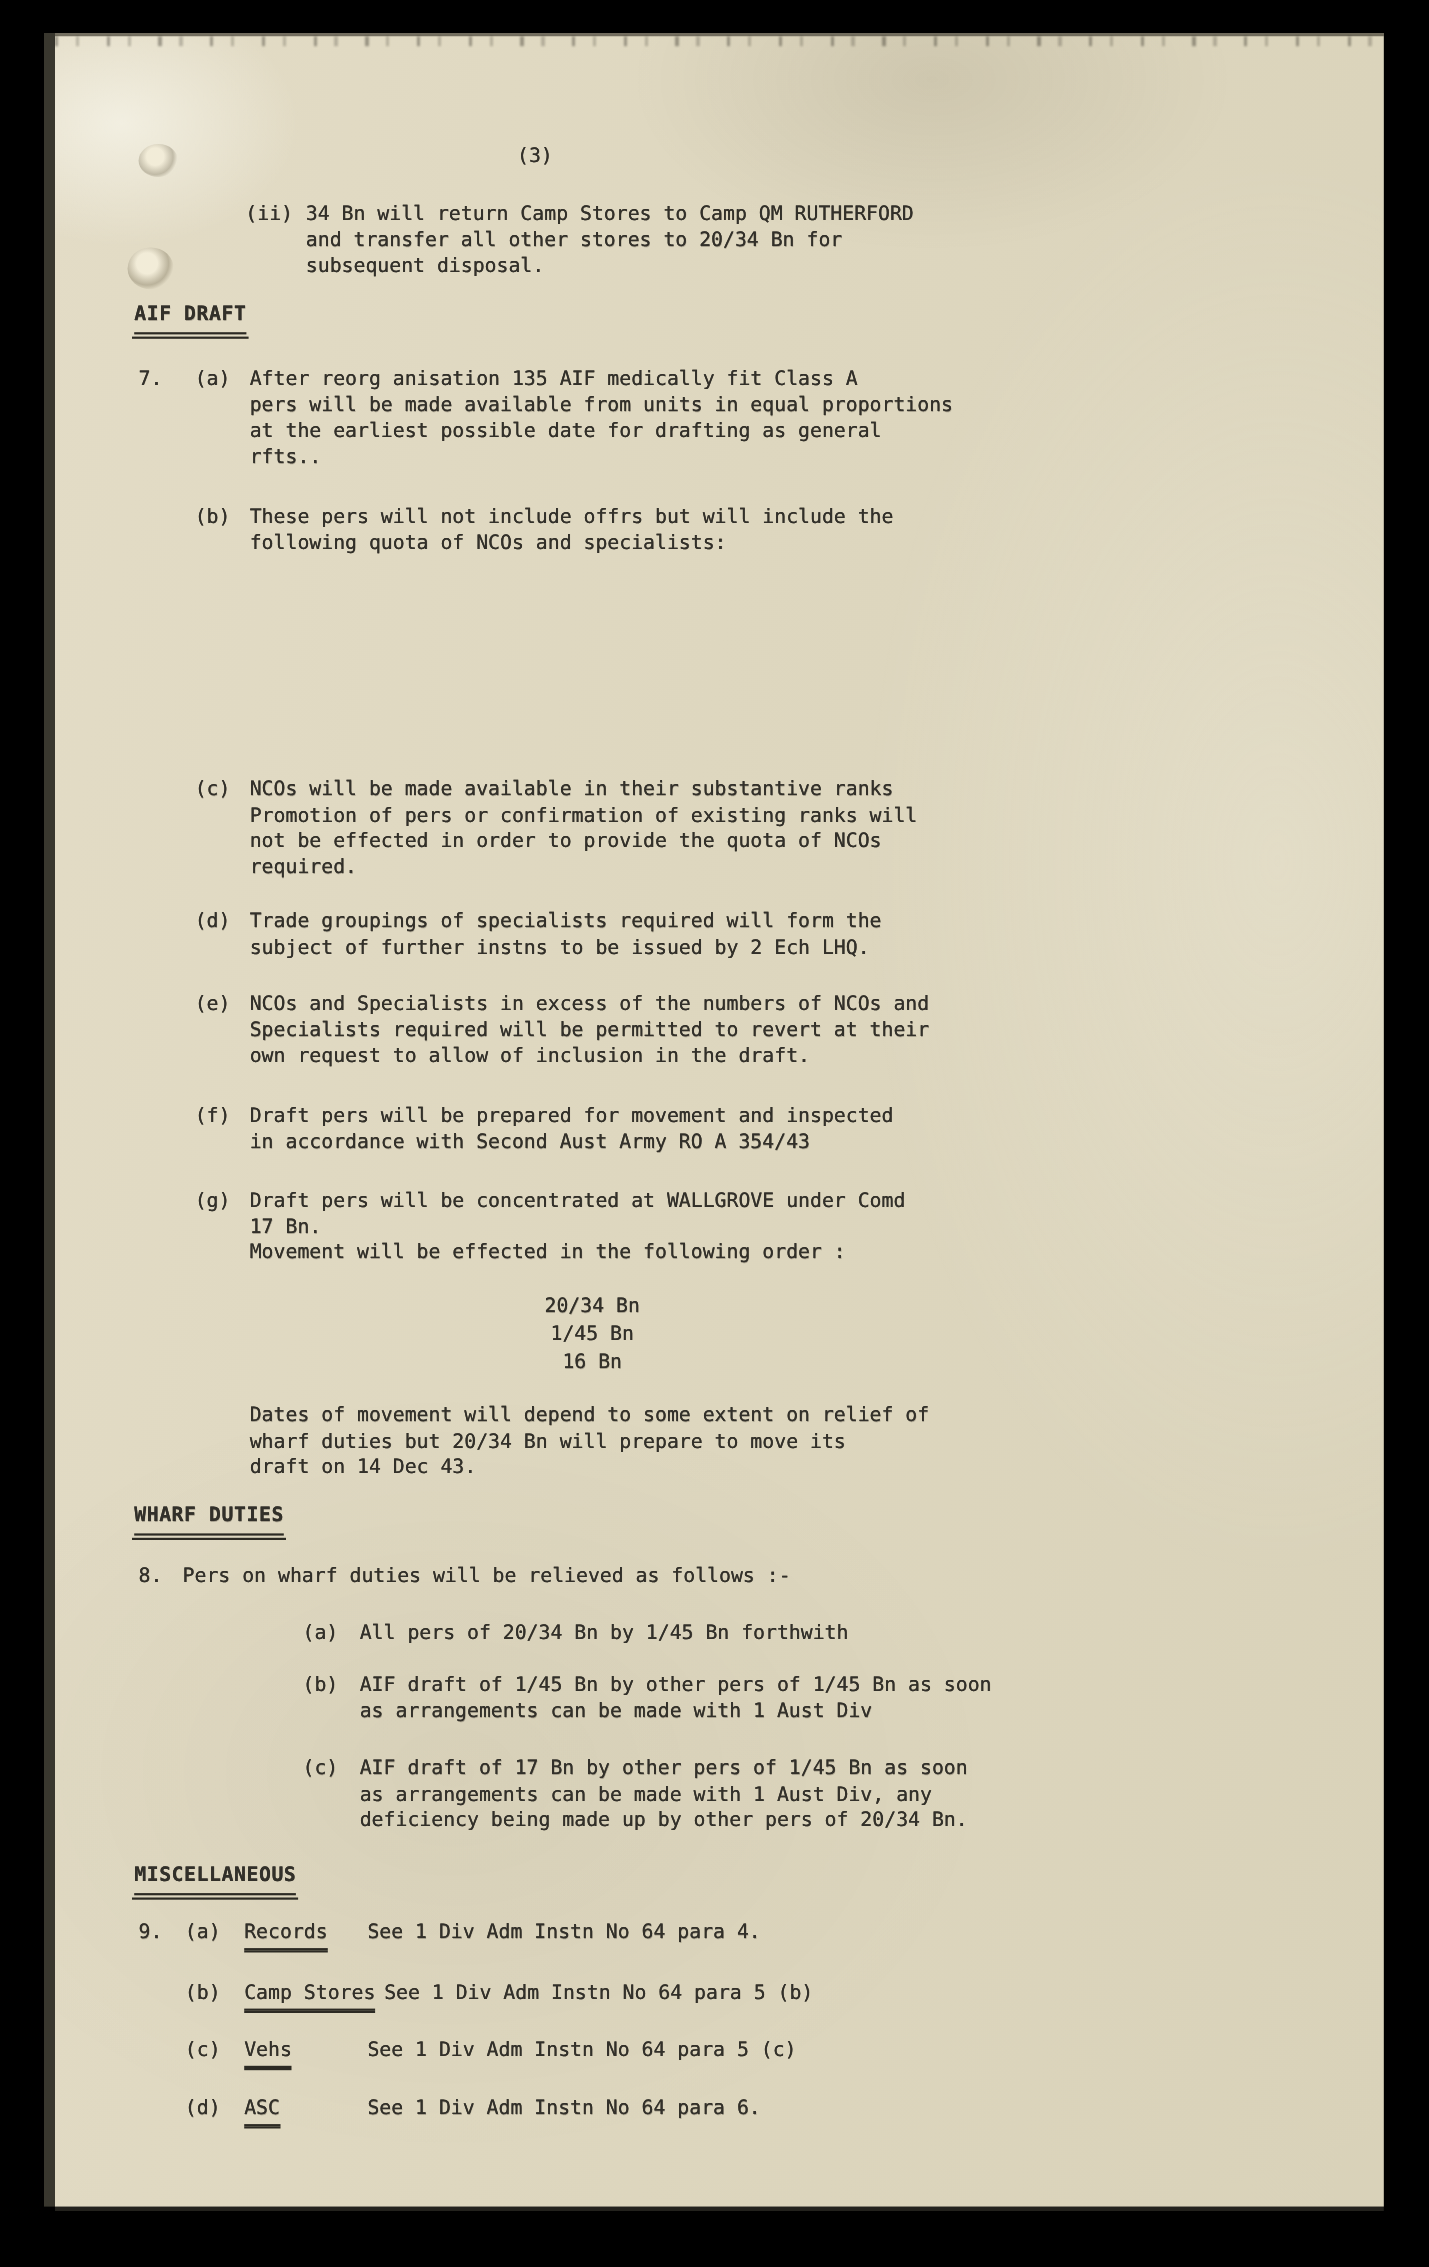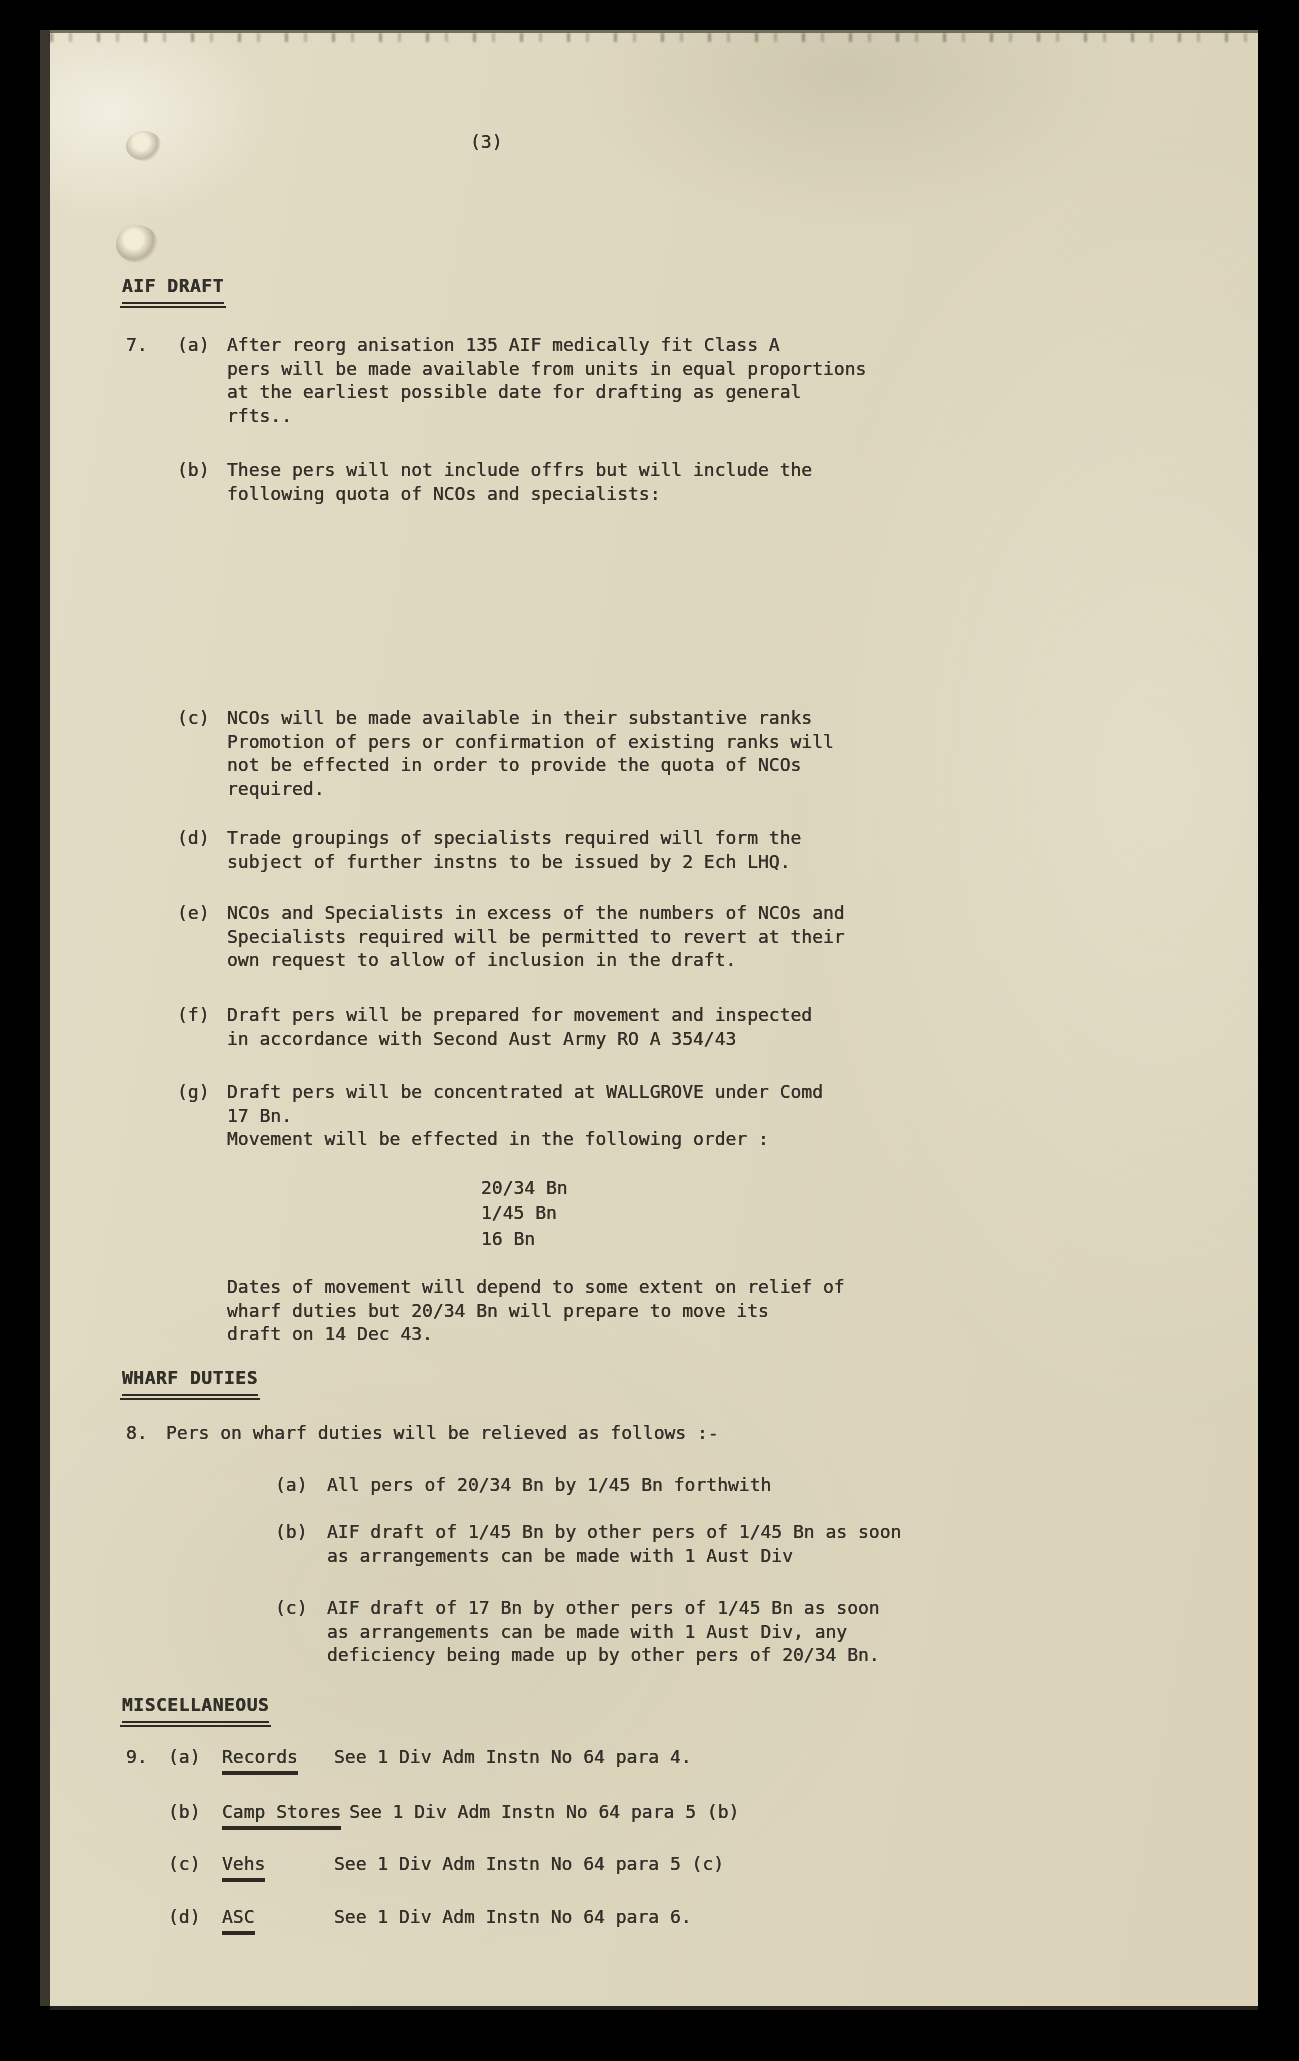--- a/index.html
+++ b/index.html
@@ -45,20 +45,26 @@
 <body>
 
 <div class="stage">
   <div class="paper ink">
     <div class="top-speckle"></div>
     <div class="blemish" style="left:76px;top:98px;width:36px;height:30px;"></div>
     <div class="blemish" style="left:66px;top:192px;width:42px;height:38px;"></div>
 
     <div class="abs" style="left:420px;top:97px;">(3)</div>
 
+    <div class="abs row" style="left:173px;top:150px;">
+      <span class="marker m55">(ii)</span>
+      <div class="pre">34 Bn will return Camp Stores to Camp QM RUTHERFORD
+and transfer all other stores to 20/34 Bn for
+subsequent disposal.</div>
+    </div>
 
     <div class="abs heading" style="left:72px;top:241px;">
       <span class="dblu">AIF DRAFT</span>
     </div>
     <div class="abs" style="left:76px;top:300px;">7.</div>
 
     <div class="abs row" style="left:127px;top:300px;">
       <span class="marker m50">(a)</span>
       <div class="pre">After reorg anisation 135 AIF medically fit Class A
 pers will be made available from units in equal proportions
@@ -100,21 +106,21 @@
 in accordance with Second Aust Army RO A 354/43</div>
     </div>
 
     <div class="abs row" style="left:127px;top:1047px;">
       <span class="marker m50">(g)</span>
       <div class="pre">Draft pers will be concentrated at  WALLGROVE  under Comd
 17 Bn.
 Movement will be effected in the following order :</div>
     </div>
 
-    <div class="abs" style="left:431px;top:1142px;">
+    <div class="abs" style="left:445px;top:1142px;text-align:center;">
       <div class="order-line">20/34 Bn</div>
       <div class="order-line">1/45 Bn</div>
       <div class="order-line">16 Bn</div>
     </div>
 
     <div class="abs pre" style="left:177px;top:1242px;">Dates of movement will depend to some extent on relief of
 wharf duties but 20/34 Bn will prepare to move its
 draft on 14 Dec 43.</div>
 
     <div class="abs heading" style="left:72px;top:1333px;">

